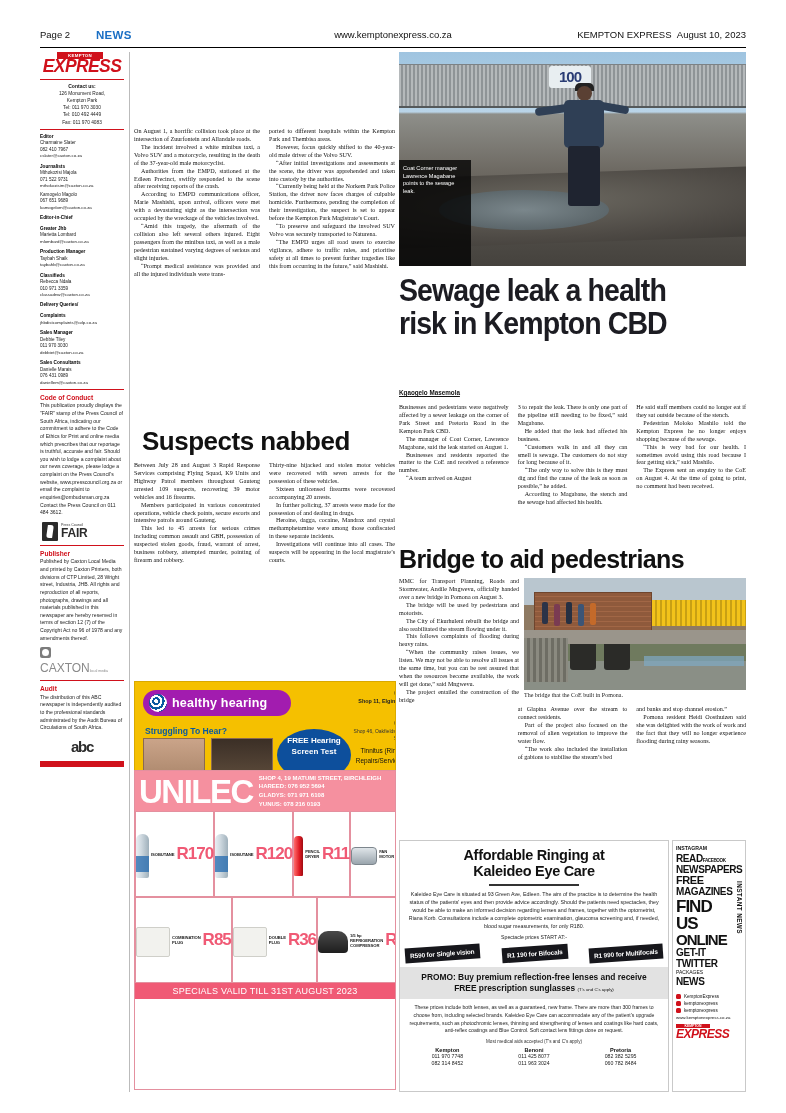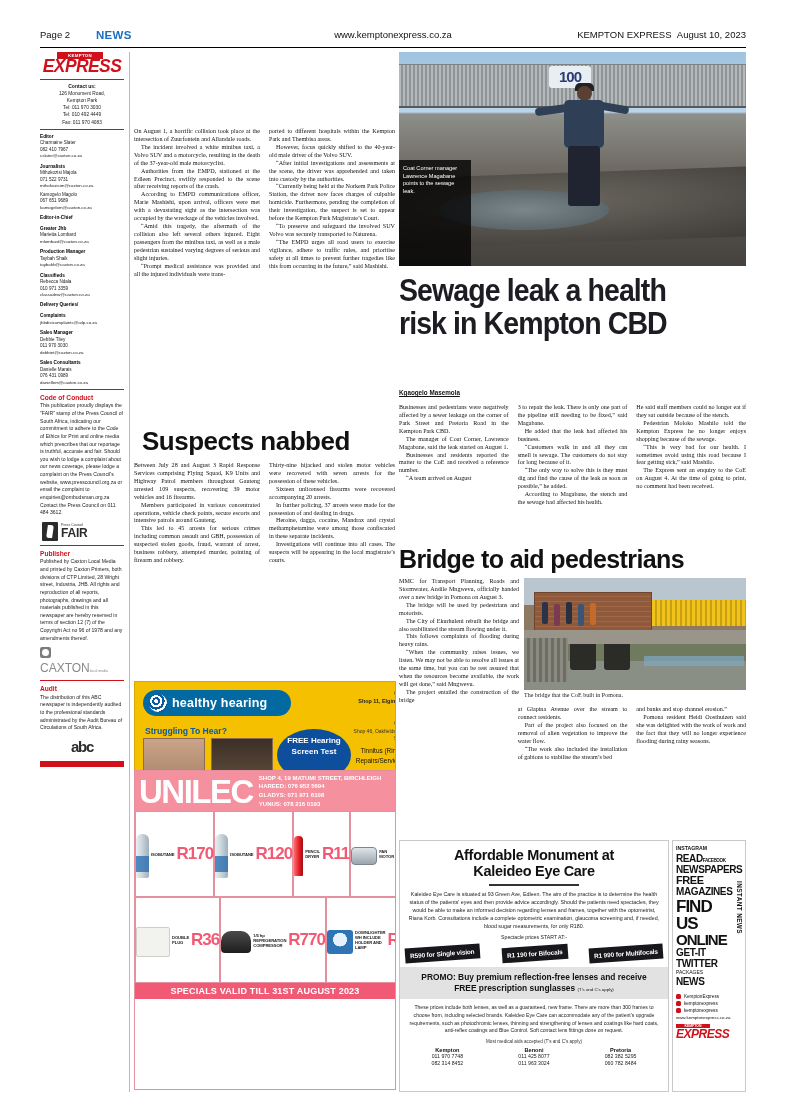--- a/index.html
+++ b/index.html
@@ -194,21 +194,21 @@
 
   
   
   .ad-hearing {
     position:absolute; left:134px; top:681px; width:262px; height:128px;
     background:#f5c000; border:1px solid #d9a900; overflow:hidden;
     font-family:"Liberation Sans",sans-serif;
   }
   .hh-pill {
     position:absolute; left:8px; top:8px; width:148px; height:26px;
-    background:#0369a1; border-radius:13px; display:flex; align-items:center; gap:5px; padding-left:6px;
+    background:#a21caf; border-radius:13px; display:flex; align-items:center; gap:5px; padding-left:6px;
   }
   .hh-pill .swirl { width:18px;height:18px;border-radius:50%;
     background: radial-gradient(circle at 40% 40%, #fff 0 14%, #0a5aa0 14% 26%, #fff 26% 40%, #0a5aa0 40% 55%, #fff 55% 70%, #0a5aa0 70%);
   }
   .hh-pill .t { color:#fff; font-size:12.5px; font-weight:bold; letter-spacing:.2px;}
   .hh-strug { position:absolute; left:10px; top:44px; font-size:8.6px; font-weight:bold; color:#0a5aa0;}
   .hh-ear { position:absolute; top:56px; width:62px; height:58px; background:linear-gradient(#caa489,#9e7a5f); border:1px solid #8a6a50;}
   .hh-ear.a { left:8px; } .hh-ear.b { left:76px; background:linear-gradient(#3b2f26,#6b5744); }
   .hh-earlbl { position:absolute; top:115px; font-size:3.6px; color:#333; font-weight:bold;}
   .hh-blue-oval {
@@ -234,21 +234,21 @@
     font-family:"Liberation Sans",sans-serif;
   }
   .un-head { height:40px; background:#f5909f; display:flex; align-items:center; }
   .un-head .name { font-size:33px; font-weight:bold; color:#fff; letter-spacing:-1.5px; padding-left:4px; line-height:1;}
   .un-head .info { color:#fff; font-size:6.0px; font-weight:bold; line-height:1.42; padding-left:6px;}
   .un-grid { display:grid; grid-template-columns: repeat(5,1fr); }
   .un-cell { border:1px solid #e4909f; height:86px; position:relative; display:flex; flex-direction:row; align-items:center; justify-content:flex-start;}
   .un-img { height:50px; width:100%; display:flex; align-items:center; justify-content:center; padding-top:3px;}
   .un-lbl { font-size:4.2px; font-weight:bold; color:#222; text-align:left; width:100%; padding:1px 2px; letter-spacing:-.1px;}
   .un-price { font-size:17px; font-weight:bold; color:#f05a75; text-align:center; width:100%; letter-spacing:-1px; line-height:1.05;}
-  .un-footer { background:#f05a75; color:#fff; text-align:center; font-size:9px; font-weight:bold; padding:3px 0; letter-spacing:.2px;}
+  .un-footer { background:#f05a75; color:#fff; text-align:center; font-size:9px; font-weight:normal; padding:3px 0; letter-spacing:.2px;}
   .can { width:13px; height:44px; border-radius:6px 6px 2px 2px; background:linear-gradient(90deg,#e8eef3,#cfd9e0 40%,#9fb0bb); position:relative;}
   .can.blue:after{content:"";position:absolute;left:0;bottom:6px;width:100%;height:16px;background:#2d6fb0;opacity:.8;}
   .can.org{background:linear-gradient(90deg,#f6b93b,#e58e26 50%,#b3711b);}
   .pencil { width:9px; height:40px; background:linear-gradient(90deg,#ff6b6b,#e01b24 60%,#9e0c12); border-radius:4px 4px 1px 1px;}
   .fanmotor { width:26px; height:18px; background:linear-gradient(#dfe5e9,#9aa5ad); border-radius:4px; border:1px solid #7d868d;}
   .plate { width:34px; height:30px; background:#f2f2ee; border:1px solid #cfcfc9; border-radius:2px;}
   .compressor { width:30px; height:22px; background:linear-gradient(#4a4a4a,#1e1e1e); border-radius:10px 10px 4px 4px;}
   .downl { width:26px; height:24px; background:radial-gradient(circle at 50% 40%,#e6f2fb 0 35%,#2f74b5 36% 100%); border-radius:3px;}
 
   
@@ -584,20 +584,27 @@
           </div>
           <div class="un-lbl">FAN MOTOR</div>
           <div class="un-price">R206</div>
         </div>
       </div>
     <div class="un-grid" id="un-row2">
         <div class="un-cell">
           <div class="un-img">
             <div class="plate"></div>
           </div>
+          <div class="un-lbl">COMBINATION PLUG</div>
+          <div class="un-price">R85</div>
+        </div>
+        <div class="un-cell">
+          <div class="un-img">
+            <div class="plate"></div>
+          </div>
           <div class="un-lbl">DOUBLE PLUG</div>
           <div class="un-price">R36</div>
         </div>
         <div class="un-cell">
           <div class="un-img">
             <div class="compressor"></div>
           </div>
           <div class="un-lbl">1/5 hp REFRIGERATION COMPRESSOR</div>
           <div class="un-price">R770</div>
         </div>
@@ -614,21 +621,21 @@
           </div>
           <div class="un-lbl">DOWNLIGHTER CH INCLUDE HOLDER AND LAMP</div>
           <div class="un-price">R45</div>
         </div>
       </div>
     <div class="un-footer">SPECIALS VALID TILL 31ST AUGUST 2023</div>
   </div>
 
   <div class="ad-eye">
     <div class="ke-title">
-      <div>Affordable Monument at</div>
+      <div>Affordable Ringing at</div>
       <div>Kaleideo Eye Care</div>
     </div>
     <div class="ke-rule"></div>
     <div class="ke-body">Kaleideo Eye Care is situated at 93 Green Ave, Edleen. The aim of the practice is to determine the health status of the patients' eyes and then provide advice accordingly. Should the patients need spectacles, they would be able to make an informed decision regarding lenses and frames, together with the optometrist, Riana Korb. Consultations include a complete optometric examination, glaucoma screening and, if needed, blood sugar measurements, for only R180.</div>
     <div class="ke-start">Spectacle prices START AT:-</div>
     <div class="ke-tags" id="ke-tags">
         <div class="ke-tag">R590 for Single vision</div>
         <div class="ke-tag">R1 190 for Bifocals</div>
         <div class="ke-tag">R1 990 for Multifocals</div>
       </div>

